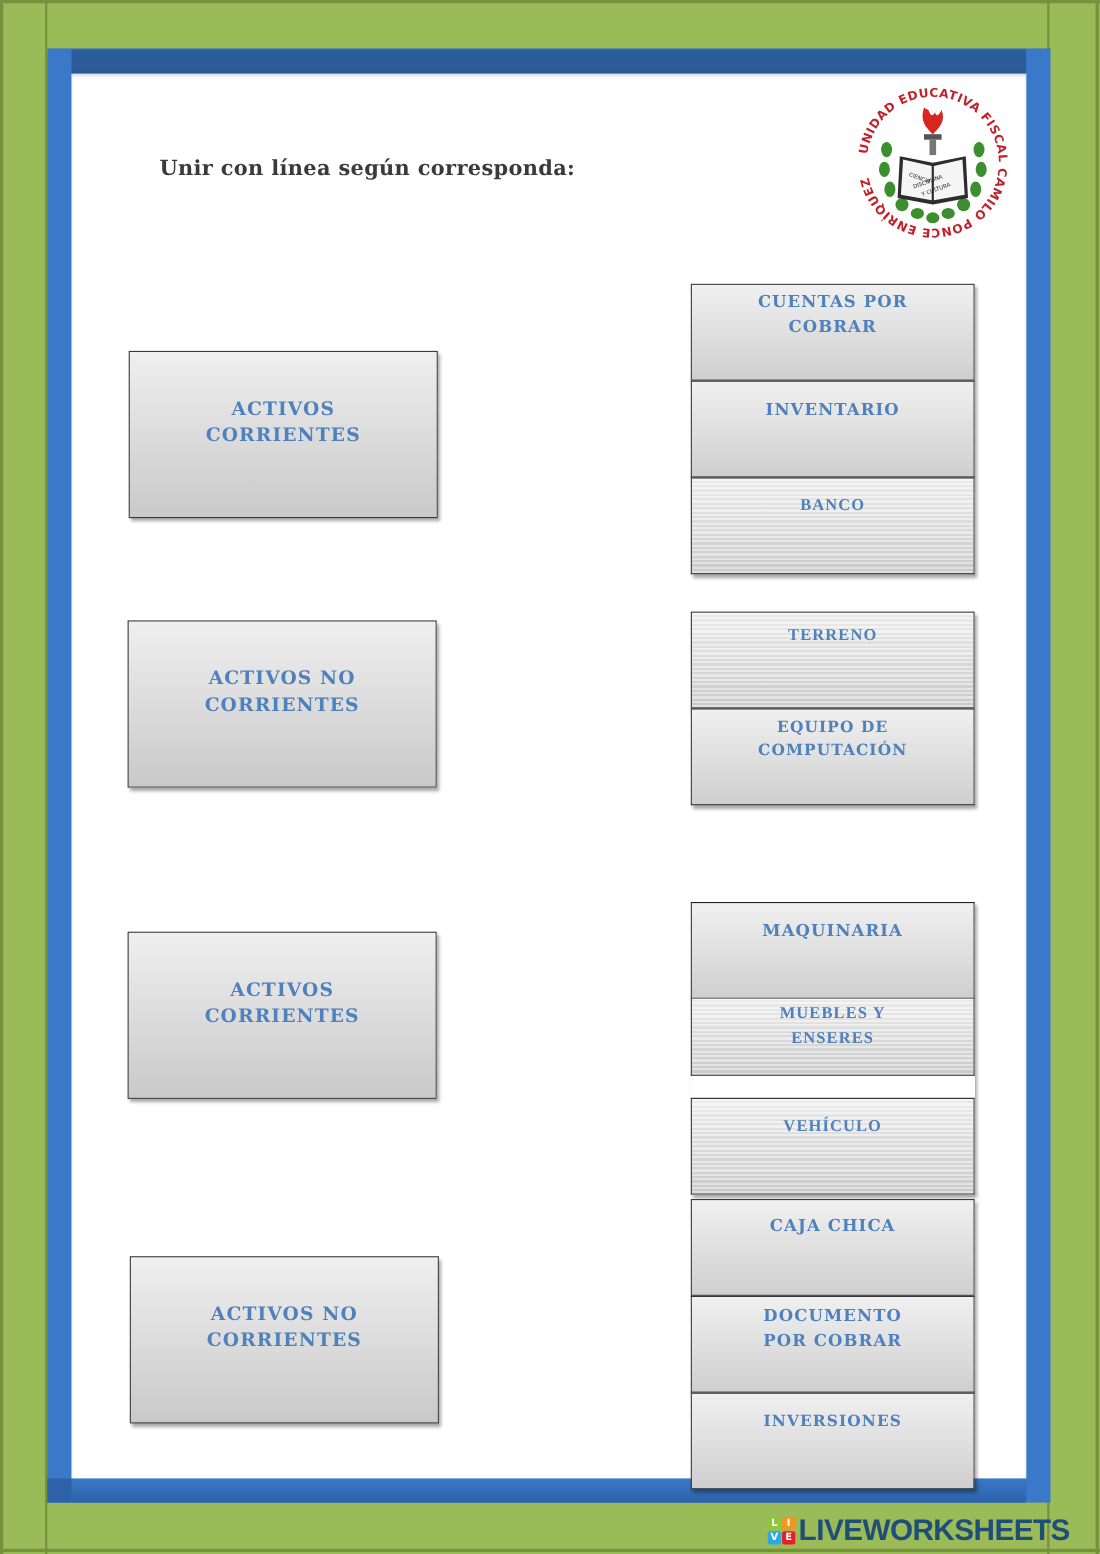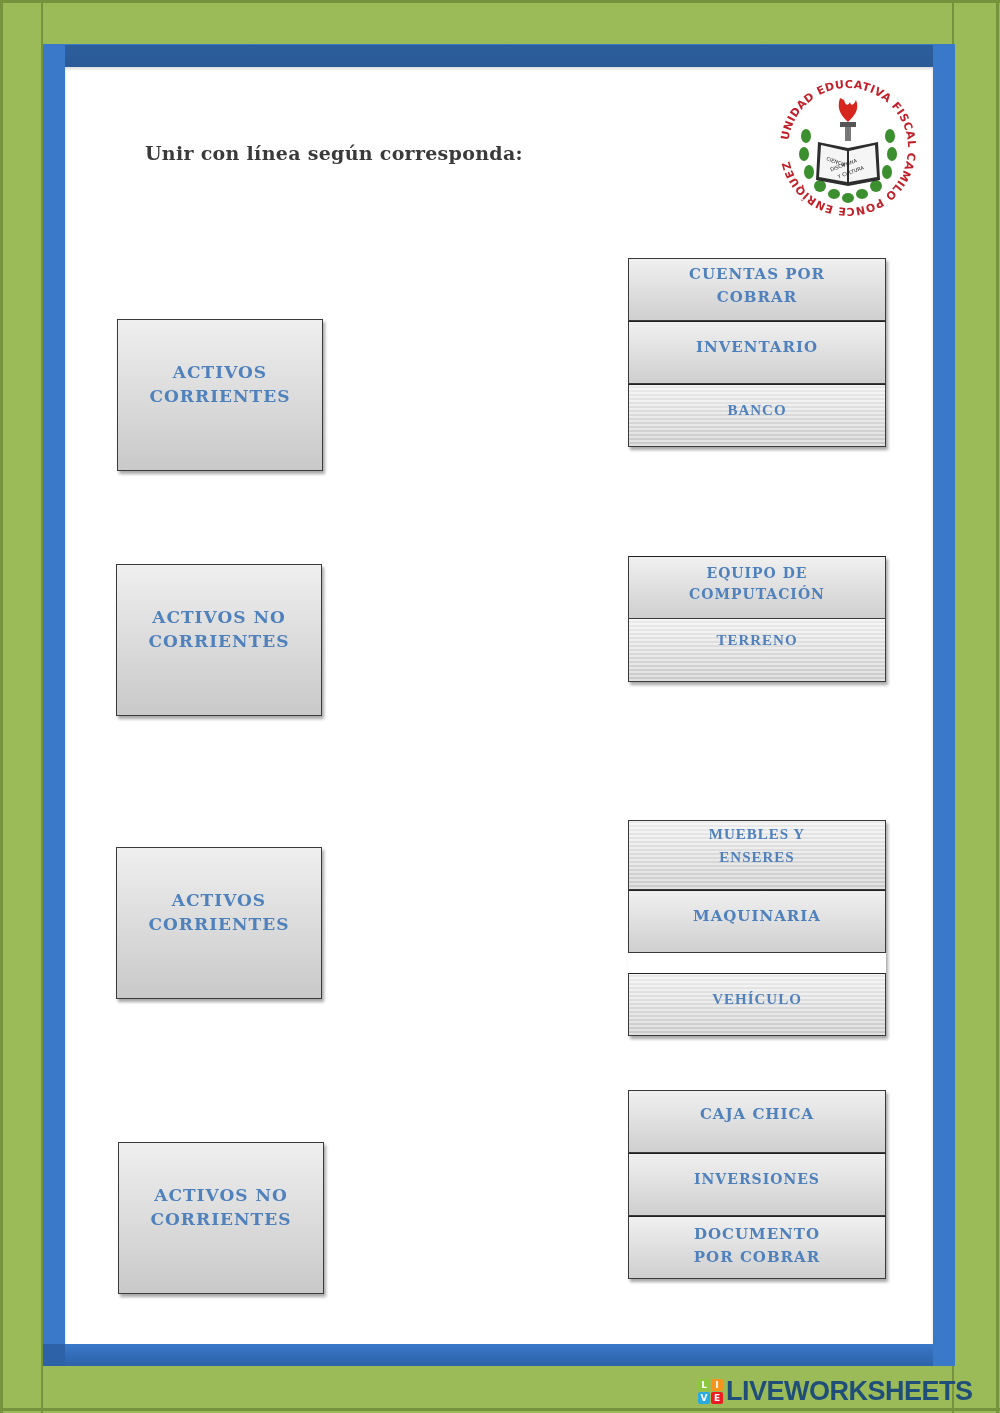--- a/index.html
+++ b/index.html
@@ -51,24 +51,24 @@
   .box {
     position: absolute; box-sizing: border-box;
     border: 1.5px solid #3a3a3a;
     background: linear-gradient(#efefef, #c9c9c9);
     box-shadow: 2px 3px 3px rgba(0,0,0,0.35);
     display: flex; justify-content: center;
     text-align: center;
     font-family: "DejaVu Serif", serif; font-weight: bold;
     color: #4f81bd; letter-spacing: 1px;
   }
-  .left-box { width: 206px; height: 152px; align-items: flex-start; font-size: 17px; line-height: 24px; padding-top: 40px; }
+  .left-box { width: 281px; height: 152px; align-items: flex-start; font-size: 17px; line-height: 24px; padding-top: 40px; }
   .stack { position: absolute; left: 628px; width: 258px; box-shadow: 2px 3px 3px rgba(0,0,0,0.35); }
   .cell {
-    position: relative; box-sizing: border-box; height: 63px;
+    position: relative; box-sizing: border-box; height: 88px;
     border: 1.5px solid #3a3a3a; border-top-width: 0;
     display: flex; justify-content: center; align-items: flex-start;
     text-align: center;
     font-family: "DejaVu Serif", serif; font-weight: bold;
     color: #4f81bd; font-size: 15px; line-height: 23px; letter-spacing: 1px;
     padding-top: 4px;
     background: linear-gradient(#f0f0f0, #cfcfcf);
   }
   .cell:first-child { border-top-width: 1.5px; }
   .cell.striped {
@@ -175,58 +175,58 @@
   </div>
   <div class="cell single" style="border-top:1.5px solid #222;">
     <div>INVENTARIO</div>
   </div>
   <div class="cell single striped" style="border-top:1.5px solid #222;">
     <div>BANCO</div>
   </div>
 </div>
 
 <div class="stack" style="top:556px;">
+  <div class="cell single striped" style="padding-top:10px;">
+    <div>TERRENO</div>
+  </div>
   <div class="cell" style="border-top:1.5px solid #222;font-size:14px;line-height:21px;padding-top:6px;">
     <div>
         <div>EQUIPO DE</div>
         <div>COMPUTACIÓN</div>
       </div>
   </div>
-  <div class="cell single striped" style="padding-top:10px;">
-    <div>TERRENO</div>
-  </div>
 </div>
 
 <div class="stack" style="top:820px;">
+  <div class="cell single" style="border-top:1.5px solid #222;">
+    <div>MAQUINARIA</div>
+  </div>
   <div class="cell striped" style="height:70px;padding-top:2px;">
     <div>
         <div>MUEBLES Y</div>
         <div>ENSERES</div>
       </div>
-  </div>
-  <div class="cell single" style="border-top:1.5px solid #222;">
-    <div>MAQUINARIA</div>
   </div>
   <div class="cell single striped" style="border-top:1.5px solid #222;margin-top:20px;">
     <div>VEHÍCULO</div>
   </div>
 </div>
 
 <div class="stack" style="top:1090px;">
   <div class="cell single" style="padding-top:12px;">
     <div>CAJA CHICA</div>
   </div>
+  <div class="cell" style="border-top:1.5px solid #222;padding-top:6px;">
+    <div>
+        <div>DOCUMENTO</div>
+        <div>POR COBRAR</div>
+      </div>
+  </div>
   <div class="cell single" style="border-top:1.5px solid #222;font-size:14px;">
     <div>INVERSIONES</div>
-  </div>
-  <div class="cell" style="border-top:1.5px solid #222;padding-top:6px;">
-    <div>
-        <div>DOCUMENTO</div>
-        <div>POR COBRAR</div>
-      </div>
   </div>
 </div>
 
 <div class="watermark">
   <div class="lw-grid">
     <span style="background:#8dc63f">L</span>
     <span style="background:#f7941d">I</span>
     <span style="background:#29abe2">V</span>
     <span style="background:#ed1c24">E</span>
   </div>

